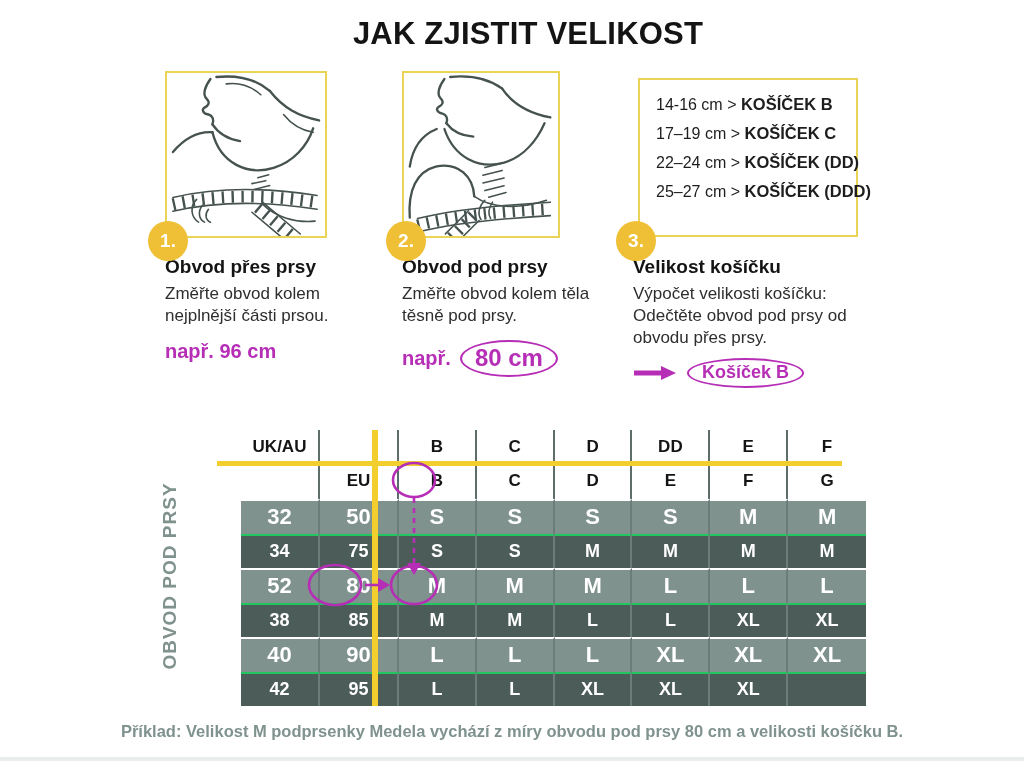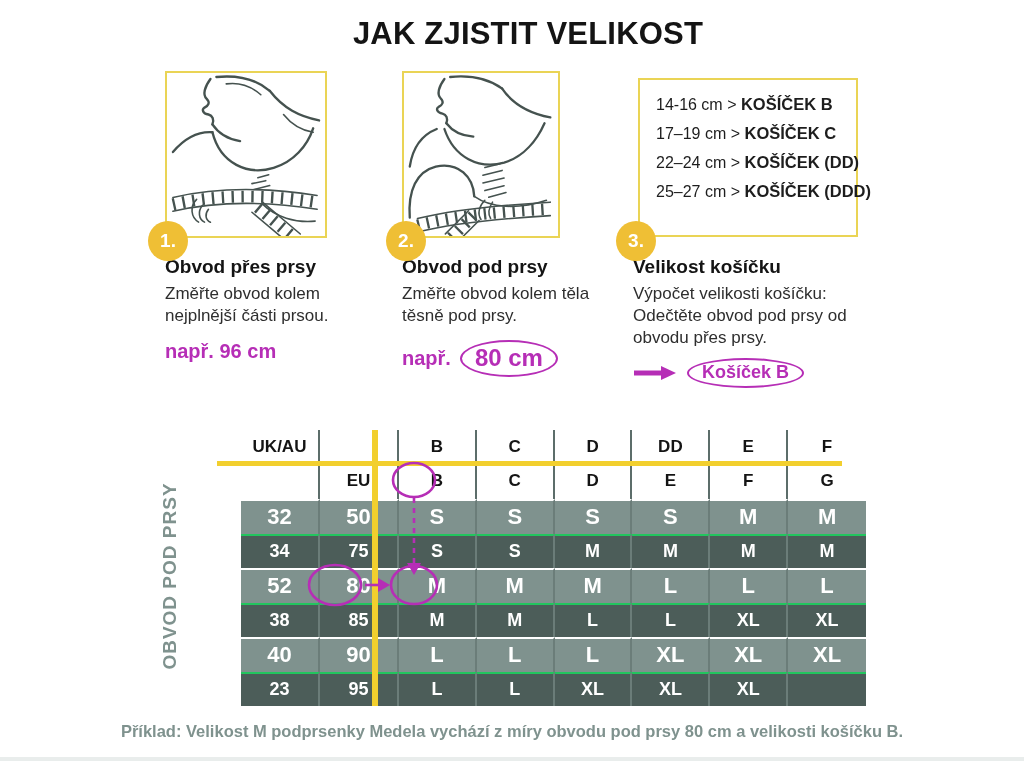--- a/index.html
+++ b/index.html
@@ -232,21 +232,21 @@
         <div class="cell dark">XL</div>
         <div class="cell dark">XL</div>
         <div class="cell light">40</div>
         <div class="cell light">90</div>
         <div class="cell light">L</div>
         <div class="cell light">L</div>
         <div class="cell light">L</div>
         <div class="cell light">XL</div>
         <div class="cell light">XL</div>
         <div class="cell light">XL</div>
-        <div class="cell dark">23</div>
+        <div class="cell dark">42</div>
         <div class="cell dark">95</div>
         <div class="cell dark">L</div>
         <div class="cell dark">L</div>
         <div class="cell dark">XL</div>
         <div class="cell dark">XL</div>
         <div class="cell dark">XL</div>
         <div class="cell dark"></div>
       </div>
     <div class="yline-h"></div>
     <div class="yline-v"></div>

